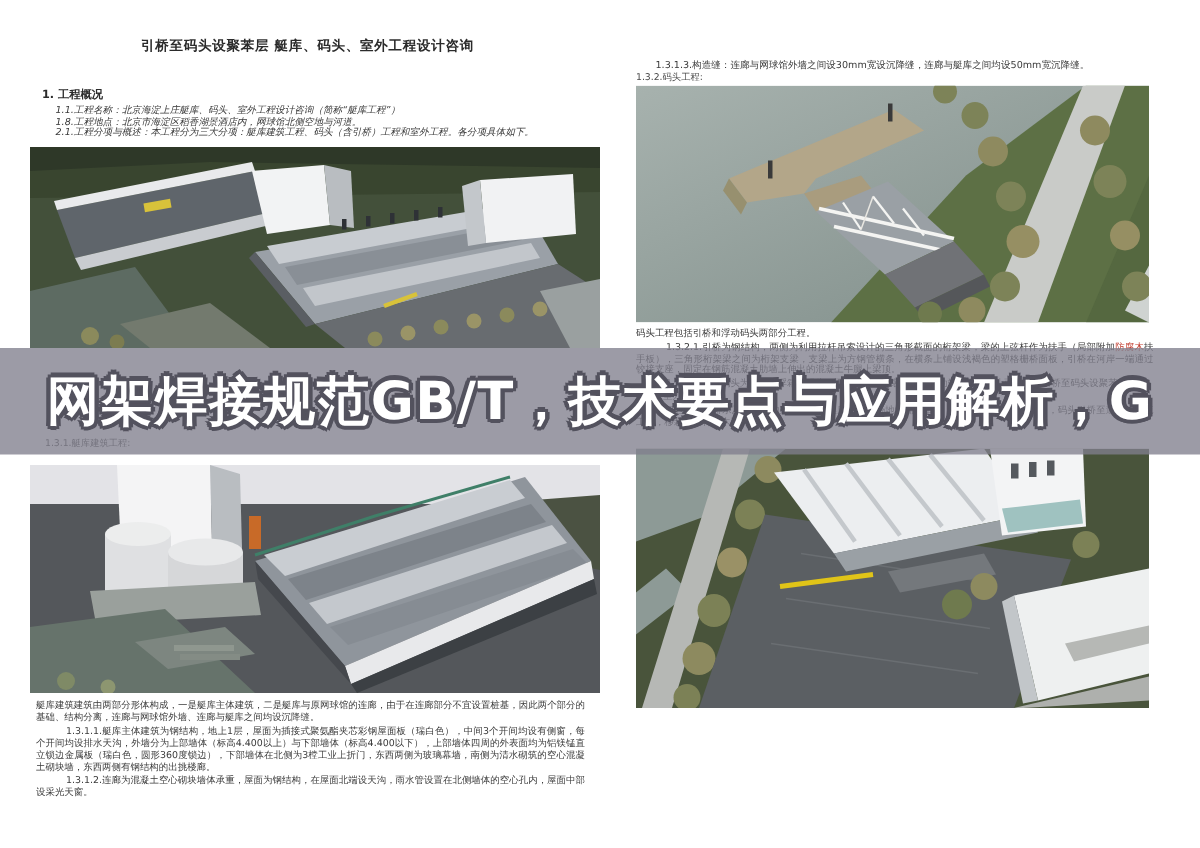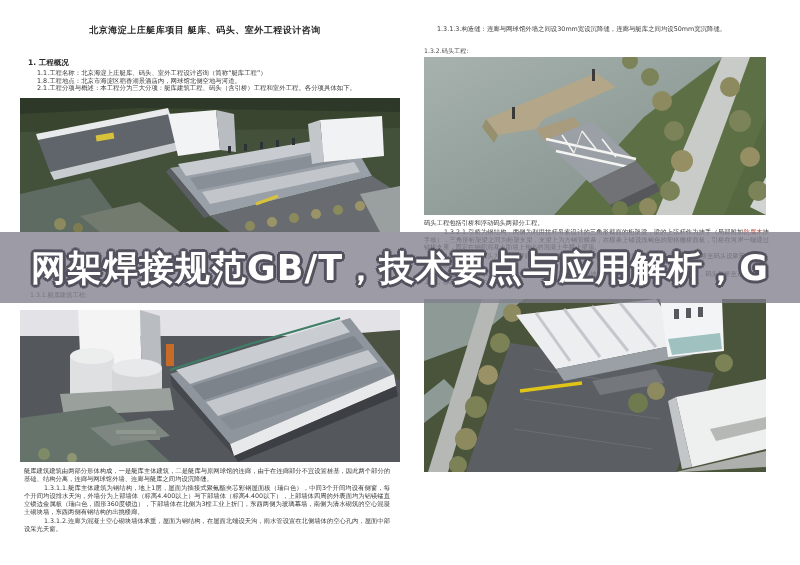--- a/index.html
+++ b/index.html
@@ -5,21 +5,21 @@
   html,body{margin:0;padding:0;background:#ffffff;}
   body{font-family:"DejaVu Sans","Liberation Sans",sans-serif;}
   .canvas{position:relative;width:800px;height:565px;background:#ffffff;overflow:hidden;}
   .page{position:absolute;top:0;height:565px;background:#ffffff;}
   .page-left{left:0;width:410px;}
   .page-right{left:415px;width:385px;}
 
   .doc-title{position:absolute;left:0;top:24px;width:410px;text-align:center;
     font-size:9px;font-weight:bold;color:#2b2b2b;letter-spacing:0.5px;}
   .sec-heading{position:absolute;left:28px;top:58px;font-size:7.5px;font-weight:bold;color:#2b2b2b;text-align:right;}
-  .intro{position:absolute;left:37px;top:70px;width:350px;font-size:6.4px;line-height:7.6px;color:#3a3a3a;}
+  .intro{position:absolute;left:37px;top:70px;width:350px;font-size:6.4px;line-height:7.6px;color:#3a3a3a;font-style:italic;}
   .intro div{white-space:nowrap;}
 
   .render{position:absolute;overflow:hidden;}
   .render svg{display:block;}
   .img-l1{left:20px;top:98px;width:380px;height:134px;}
   .small-label{position:absolute;font-size:6.2px;color:#4a4a4a;}
   .lbl-131{left:30px;top:291px;}
   .img-l2{left:20px;top:310px;width:380px;height:152px;}
   .body-paras{position:absolute;left:24px;top:467px;width:366px;font-size:6.3px;line-height:8px;
     color:#3a3a3a;text-align:justify;}
@@ -42,21 +42,21 @@
     letter-spacing:1px;white-space:nowrap;
     text-shadow:-2px -2px 0 #53525e,2px -2px 0 #53525e,-2px 2px 0 #53525e,2px 2px 0 #53525e,
       0 3px 0 #53525e,0 -3px 0 #53525e,3px 0 0 #53525e,-3px 0 0 #53525e;}
 </style>
 </head>
 <body>
 
 <div class="canvas">
 
   <section class="page page-left">
-    <div class="doc-title">北京海淀上庄艇库项目 艇库、码头、室外工程设计咨询</div>
+    <div class="doc-title">引桥至码头设聚苯层 艇库、码头、室外工程设计咨询</div>
     <div class="sec-heading">1.  工程概况</div>
     <div class="intro">
       <div>1.1.工程名称：北京海淀上庄艇库、码头、室外工程设计咨询（简称“艇库工程”）</div>
       <div>1.8.工程地点：北京市海淀区稻香湖景酒店内，网球馆北侧空地与河道。</div>
       <div>2.1.工程分项与概述：本工程分为三大分项：艇库建筑工程、码头（含引桥）工程和室外工程。各分项具体如下。</div>
     </div>
 
     <div class="render img-l1">
       <svg width="380" height="134" viewBox="0 0 380 134" xmlns="http://www.w3.org/2000/svg">
         <rect width="380" height="134" fill="#43503a"></rect>
@@ -149,21 +149,21 @@
     </div>
 
     <div class="body-paras">
       <p>艇库建筑建筑由两部分形体构成，一是艇库主体建筑，二是艇库与原网球馆的连廊，由于在连廊部分不宜设置桩基，因此两个部分的基础、结构分离，连廊与网球馆外墙、连廊与艇库之间均设沉降缝。</p>
       <p class="p-indent">1.3.1.1.艇库主体建筑为钢结构，地上1层，屋面为插接式聚氨酯夹芯彩钢屋面板（瑞白色），中间3个开间均设有侧窗，每个开间均设排水天沟，外墙分为上部墙体（标高4.400以上）与下部墙体（标高4.400以下），上部墙体四周的外表面均为铝镁锰直立锁边金属板（瑞白色，圆形360度锁边），下部墙体在北侧为3樘工业上折门，东西两侧为玻璃幕墙，南侧为清水砌筑的空心混凝土砌块墙，东西两侧有钢结构的出挑楼廊。</p>
       <p class="p-indent">1.3.1.2.连廊为混凝土空心砌块墙体承重，屋面为钢结构，在屋面北端设天沟，雨水管设置在北侧墙体的空心孔内，屋面中部设采光天窗。</p>
     </div>
   </section>
 
   <section class="page page-right">
-    <div class="r-line1" style="position:absolute;left:22px;top:25px;">1.3.1.3.构造缝：连廊与网球馆外墙之间设30mm宽设沉降缝，连廊与艇库之间均设50mm宽沉降缝。</div>
+    <div class="r-line1" style="position:absolute;left:22px;top:39px;">1.3.1.3.构造缝：连廊与网球馆外墙之间设30mm宽设沉降缝，连廊与艇库之间均设50mm宽沉降缝。</div>
     <div class="small-label" style="left:9px;top:47px;">1.3.2.码头工程:</div>
   </section>
 
   <div class="render img-r1">
     <svg width="342" height="158" viewBox="0 0 342 158" xmlns="http://www.w3.org/2000/svg">
       <defs>
         <linearGradient id="wtr" x1="0" y1="0" x2="1" y2="1">
           <stop offset="0" stop-color="#a7b2ae"></stop>
             <stop offset="1" stop-color="#7e8c88"></stop>
         </linearGradient>

